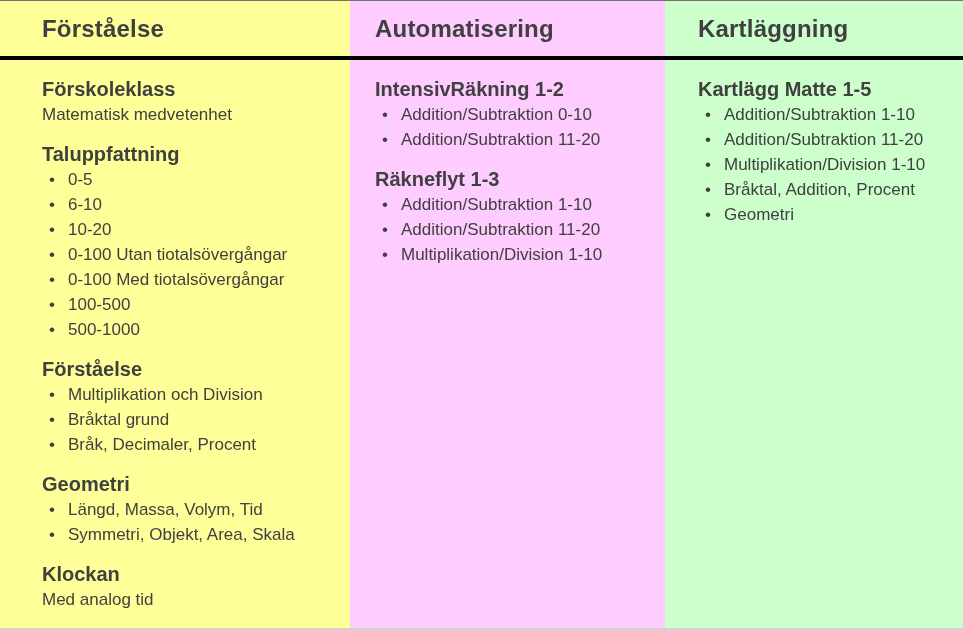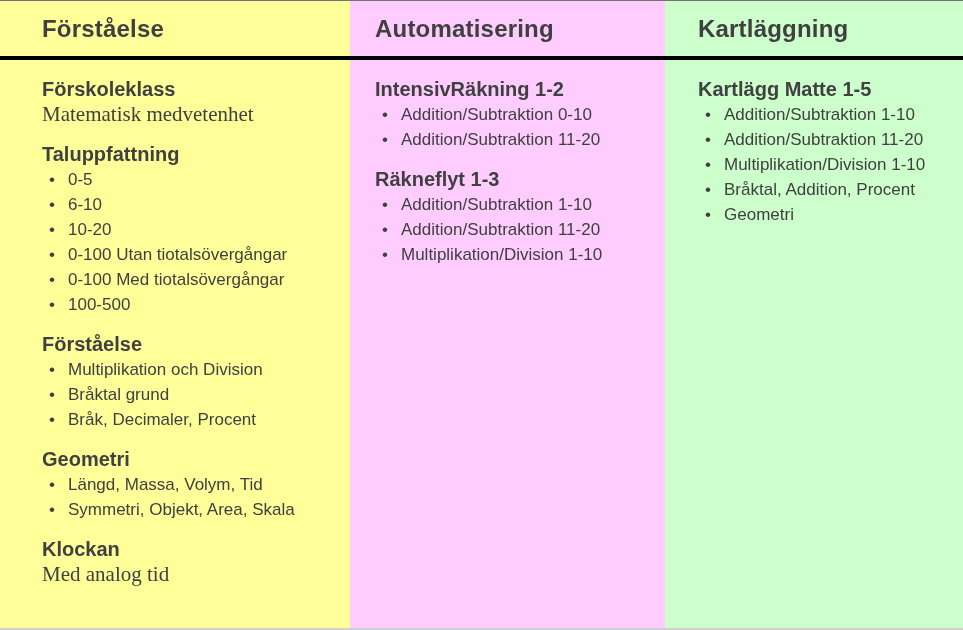--- a/index.html
+++ b/index.html
@@ -41,23 +41,22 @@
   }
   .section:first-child {
     margin-top: 12px;
   }
   .section-title {
     font-size: 20px;
     font-weight: bold;
     line-height: 25px;
   }
   .section-subtitle {
-    font-size: 21px;
+    font-size: 17px;
     line-height: 25px;
-    font-family: Liberation Serif, serif;
   }
   .section ul {
     margin: 0;
     padding: 0 0 0 7px;
     list-style: none;
   }
   .section li {
     position: relative;
     font-size: 17px;
     line-height: 25px;
@@ -86,20 +85,21 @@
         </div>
         <div class="section">
           <div class="section-title">Taluppfattning</div>
           <ul>
             <li>0-5</li>
             <li>6-10</li>
             <li>10-20</li>
             <li>0-100 Utan tiotalsövergångar</li>
             <li>0-100 Med tiotalsövergångar</li>
             <li>100-500</li>
+            <li>500-1000</li>
           </ul>
         </div>
         <div class="section">
           <div class="section-title">Förståelse</div>
           <ul>
             <li>Multiplikation och Division</li>
             <li>Bråktal grund</li>
             <li>Bråk, Decimaler, Procent</li>
           </ul>
         </div>

